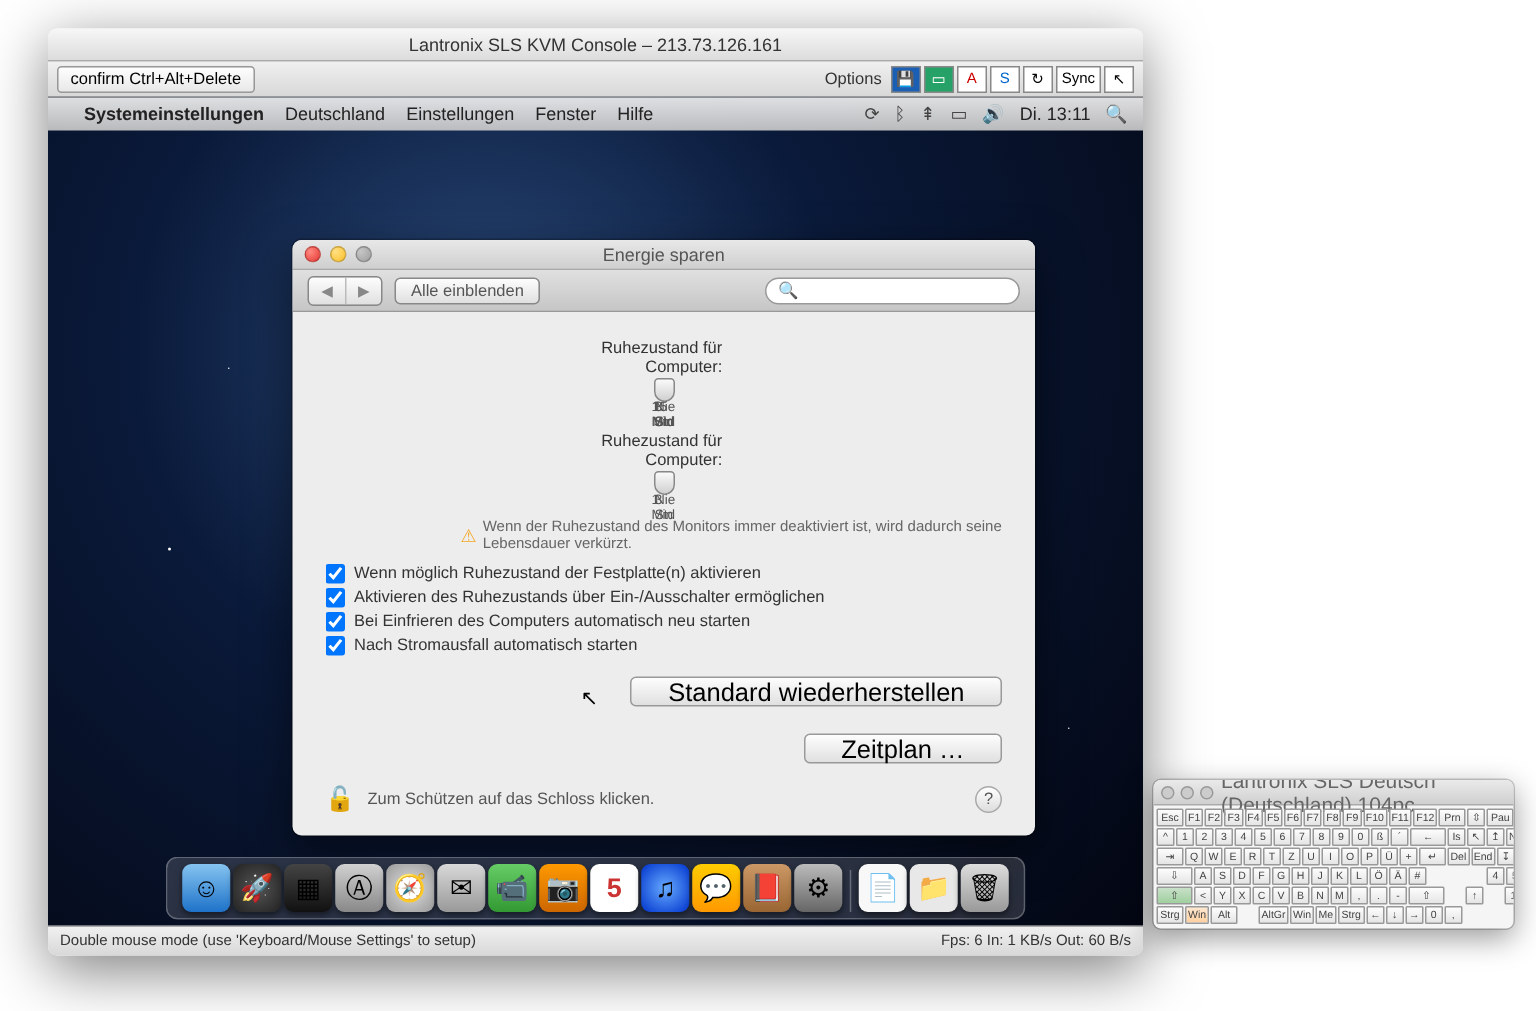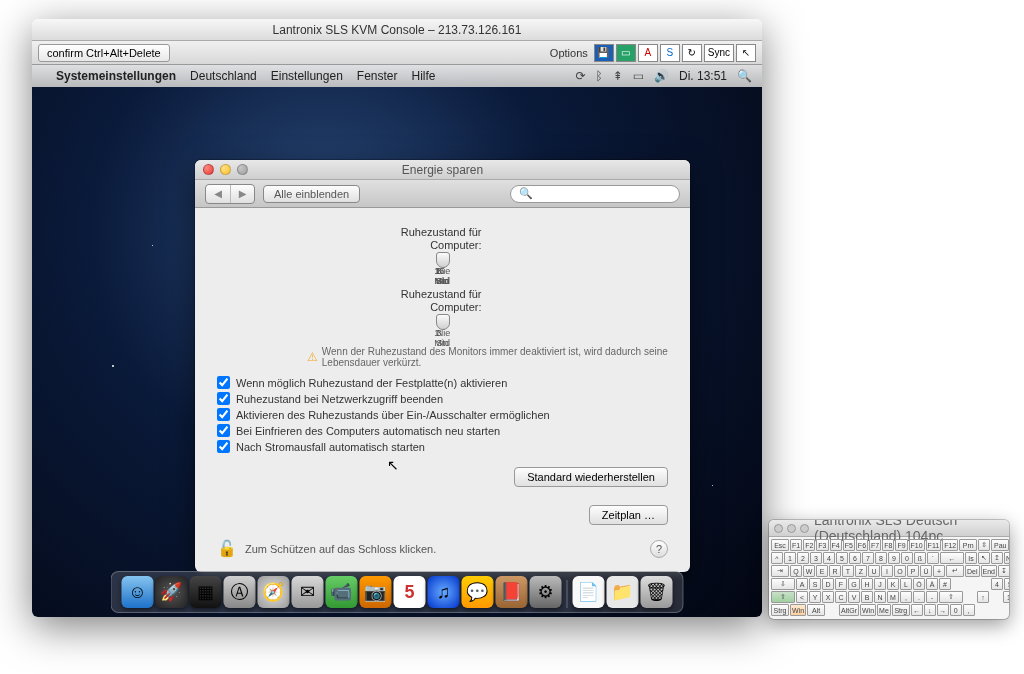--- a/index.html
+++ b/index.html
@@ -42,27 +42,27 @@
 .slider-row { display: flex; align-items: center; margin-bottom: 6px; flex-direction: column; }
 .slider-label { width: 90px; text-align: right; font-size: 11px; line-height: 13px; padding-right: 6px; padding-top: 0; }
 .slider-wrap { flex: 1; }
 .slider-track { height: 6px; background: linear-gradient(#bbb,#ddd); border: 1px solid #999; border-radius: 3px; position: relative; margin-top: 4px; }
 .slider-thumb { position: absolute; top: -5px; width: 14px; height: 16px; background: linear-gradient(#fafafa,#d0d0d0); border: 1px solid #888; border-radius: 3px 3px 7px 7px; cursor: pointer; }
 .slider-ticks { display: flex; justify-content: space-between; font-size: 9px; color: #555; margin-top: 4px; position: relative; }
 .slider-ticks span { position: absolute; transform: translateX(-50%); }
 .warning-row { display: flex; align-items: center; gap: 4px; font-size: 10px; color: #666; margin: 2px 0 8px 90px; }
 .warn-icon { color: #f5a623; font-size: 12px; }
 
-.check-row { display: flex; align-items: center; gap: 6px; margin: 3px 0; }
+.check-row { display: flex; align-items: flex-start; gap: 6px; margin: 3px 0; }
 .check-row input { cursor: pointer; }
 .check-row label { font-size: 11px; color: #333; cursor: pointer; }
 
 .btn-row { display: flex; justify-content: flex-end; margin-top: 14px; }
 .btn-row2 { display: flex; justify-content: flex-end; margin-top: 18px; }
-.mac-btn { height: 20px; padding: 0 12px; border: 1px solid #999; border-radius: 4px; background: linear-gradient(#fdfdfd,#e0e0e0); font-size: 11px; cursor: pointer; text-align: right; }
+.mac-btn { height: 20px; padding: 0 24px; border: 1px solid #999; border-radius: 4px; background: linear-gradient(#fdfdfd,#e0e0e0); font-size: 17px; cursor: pointer; text-align: right; }
 
 .lock-row { display: flex; align-items: center; gap: 8px; padding: 0 22px 14px; font-size: 11px; color: #555; }
 .lock-icon { font-size: 16px; color: #aa7700; }
 .help-btn { margin-left: auto; width: 18px; height: 18px; border-radius: 50%; border: 1px solid #aaa; background: linear-gradient(#fff,#ddd); display: flex; align-items: center; justify-content: center; font-size: 11px; cursor: pointer; }
 
 .cursor { position: absolute; font-size: 14px; color: #000; pointer-events: none; }
 
 .dock-wrap { position: absolute; bottom: 4px; left: 50%; transform: translateX(-50%); display: flex; align-items: flex-end; gap: 2px; padding: 4px 10px; background: rgba(255,255,255,0.15); border: 1px solid rgba(255,255,255,0.25); border-radius: 8px; backdrop-filter: blur(4px); }
 .dock-item { width: 32px; height: 32px; border-radius: 6px; display: flex; align-items: center; justify-content: center; font-size: 18px; cursor: pointer; box-shadow: 0 2px 4px rgba(0,0,0,0.5); }
 .dock-sep { width: 1px; height: 28px; background: rgba(255,255,255,0.3); margin: 0 3px; }
@@ -116,21 +116,21 @@
       <span>Einstellungen</span>
       <span>Fenster</span>
       <span>Hilfe</span>
       <span class="menubar-spacer"></span>
       <div class="menubar-right">
         <span class="menubar-icon">⟳</span>
         <span class="menubar-icon">ᛒ</span>
         <span class="menubar-icon">⇞</span>
         <span class="menubar-icon">▭</span>
         <span class="menubar-icon">🔊</span>
-        <span>Di. 13:51</span>
+        <span>Di. 13:11</span>
         <span class="menubar-icon">🔍</span>
       </div>
     </div>
 
     <div class="prefs-window">
       <div class="prefs-titlebar">
         <div class="traffic">
           <div class="tl r"></div>
           <div class="tl y"></div>
           <div class="tl g"></div>
@@ -181,24 +181,20 @@
         </div>
 
         <div class="warning-row">
           <span class="warn-icon">⚠</span>
           <span>Wenn der Ruhezustand des Monitors immer deaktiviert ist, wird dadurch seine Lebensdauer verkürzt.</span>
         </div>
 
         <div class="check-row">
           <input type="checkbox" checked="" style="">
           <label>Wenn möglich Ruhezustand der Festplatte(n) aktivieren</label>
-        </div>
-        <div class="check-row">
-          <input type="checkbox" checked="" style="">
-          <label>Ruhezustand bei Netzwerkzugriff beenden</label>
         </div>
         <div class="check-row">
           <input type="checkbox" checked="" style="">
           <label>Aktivieren des Ruhezustands über Ein-/Ausschalter ermöglichen</label>
         </div>
         <div class="check-row">
           <input type="checkbox" checked="" style="">
           <label>Bei Einfrieren des Computers automatisch neu starten</label>
         </div>
         <div class="check-row">
@@ -237,20 +233,24 @@
         <div class="dock-item" style="background: linear-gradient(rgb(255, 204, 0), rgb(255, 153, 0));">💬</div>
         <div class="dock-item" style="background: linear-gradient(rgb(204, 153, 102), rgb(153, 102, 51));">📕</div>
         <div class="dock-item" style="background: linear-gradient(rgb(187, 187, 187), rgb(102, 102, 102));">⚙</div>
         <div class="dock-sep"></div>
         <div class="dock-item" style="background: rgb(248, 248, 248);">📄</div>
         <div class="dock-item" style="background: rgb(232, 232, 232);">📁</div>
         <div class="dock-item" style="background: linear-gradient(rgb(221, 221, 221), rgb(153, 153, 153));">🗑</div>
       </div>
   </div>
 
+  <div class="kvm-statusbar">
+    <span>Double mouse mode (use 'Keyboard/Mouse Settings' to setup)</span>
+    <span>Fps: 6 In: 1 KB/s Out: 60 B/s</span>
+  </div>
 </div>
 
 <div class="keyboard-window">
   <div class="kb-titlebar">
     <div class="kb-traffic">
       <div class="kb-tl"></div>
       <div class="kb-tl"></div>
       <div class="kb-tl"></div>
     </div>
     <span>Lantronix SLS Deutsch (Deutschland) 104pc</span>

